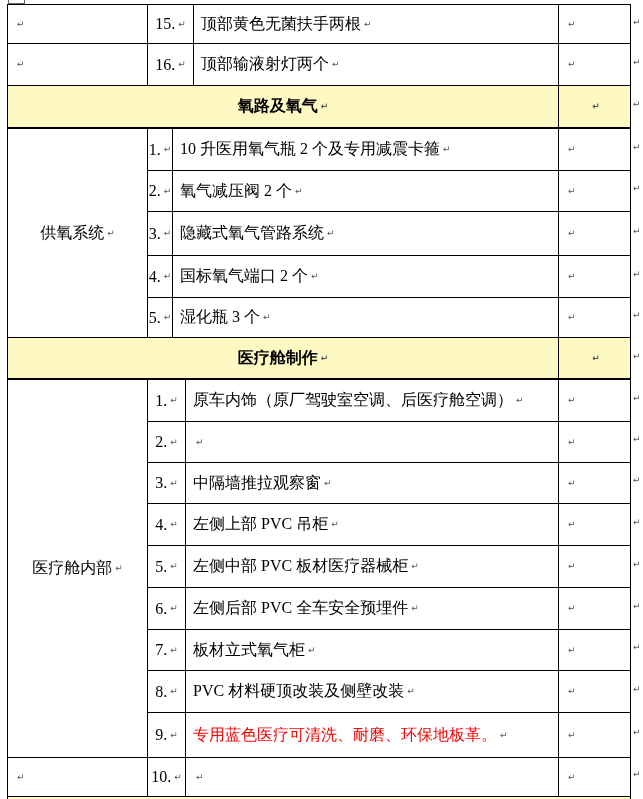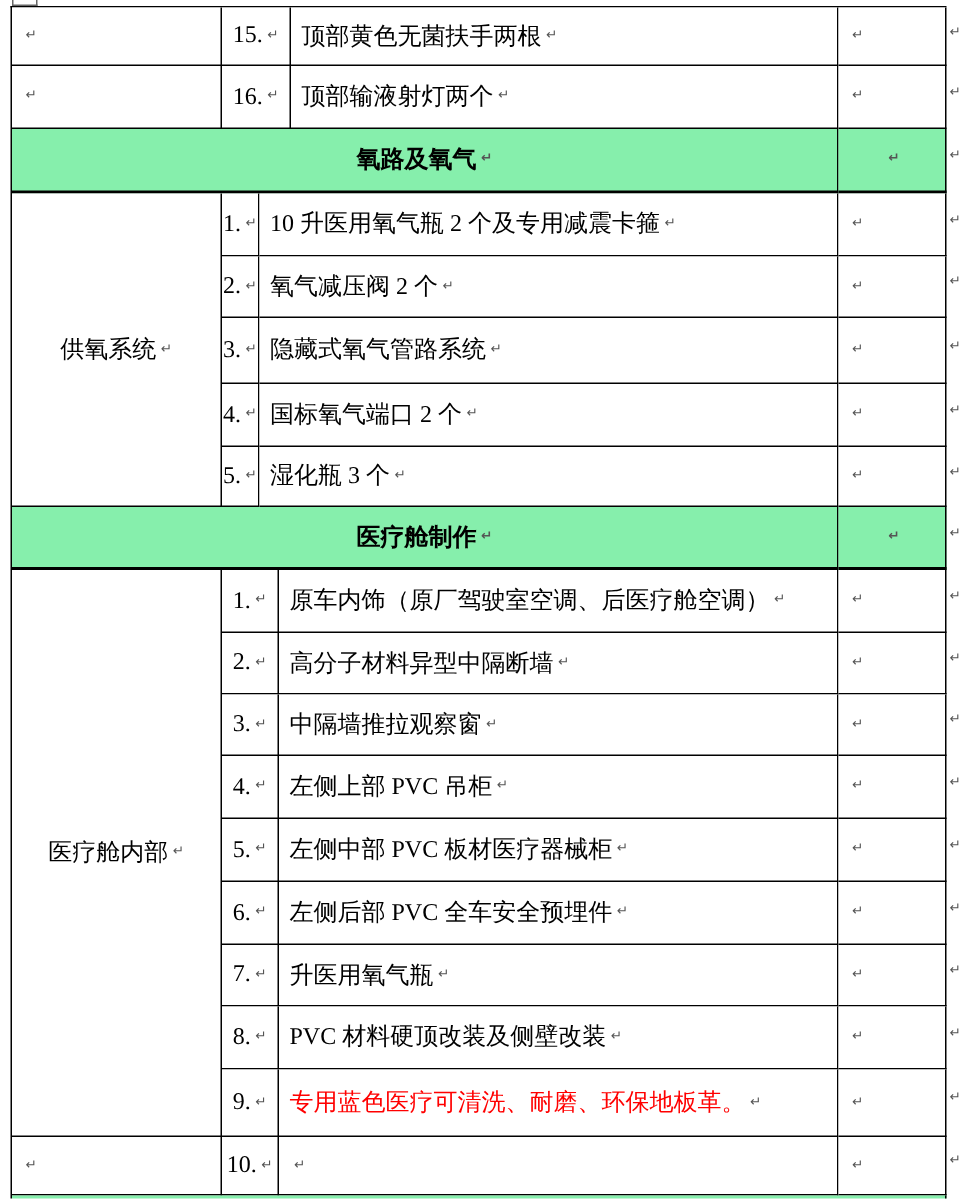--- a/index.html
+++ b/index.html
@@ -3,21 +3,21 @@
 <meta charset="utf-8">
 <style>
   html,body{margin:0;padding:0;background:#fff;}
   body{width:643px;height:799px;overflow:hidden;position:relative;
        font-family:"Liberation Serif","DejaVu Serif",serif;font-size:16px;color:#000;}
   #table{position:absolute;left:7px;top:4px;width:623px;height:795px;
          border-left:1px solid #000;border-top:1px solid #000;}
   .cell{position:absolute;box-sizing:border-box;background:#fff;
         border-right:1px solid #000;border-bottom:1px solid #000;
         display:flex;align-items:center;overflow:hidden;}
-  .gray{background:#86efac;border-bottom-width:2px;font-weight:bold;}
+  .gray{background:#fef9c3;border-bottom-width:2px;font-weight:bold;}
   .center{justify-content:center;}
   .desc{padding-left:7px;}
   .leftpad{padding-left:6px;}
   .num{justify-content:center;}
   .pm{font-family:"DejaVu Sans",sans-serif;font-size:9px;color:#555;
       margin-left:3px;line-height:1;flex:none;}
   .red{color:#ff0000;}
   .outerpm{position:absolute;left:633px;font-family:"DejaVu Sans",sans-serif;
       font-size:9px;color:#555;line-height:1;}
   #fragment{position:absolute;left:8px;top:0;width:17px;height:4px;
@@ -156,21 +156,20 @@
     </div>
   <div class="cell leftpad" style="left:551px;top:375px;width:72px;height:42px">
       <span class="pm">↵</span>
     </div>
 
   <div class="cell num" style="left:140px;top:417px;width:38px;height:41px">
       <span>2.</span>
       <span class="pm">↵</span>
     </div>
   <div class="cell desc" style="left:178px;top:417px;width:373px;height:41px">
-      <span>高分子材料异型中隔断墙</span>
       <span class="pm">↵</span>
     </div>
   <div class="cell leftpad" style="left:551px;top:417px;width:72px;height:41px">
       <span class="pm">↵</span>
     </div>
 
   <div class="cell num" style="left:140px;top:458px;width:38px;height:41px">
       <span>3.</span>
       <span class="pm">↵</span>
     </div>
@@ -216,21 +215,21 @@
     </div>
   <div class="cell leftpad" style="left:551px;top:583px;width:72px;height:42px">
       <span class="pm">↵</span>
     </div>
 
   <div class="cell num" style="left:140px;top:625px;width:38px;height:41px">
       <span>7.</span>
       <span class="pm">↵</span>
     </div>
   <div class="cell desc" style="left:178px;top:625px;width:373px;height:41px">
-      <span>升医用氧气瓶</span>
+      <span>板材立式氧气柜</span>
       <span class="pm">↵</span>
     </div>
   <div class="cell leftpad" style="left:551px;top:625px;width:72px;height:41px">
       <span class="pm">↵</span>
     </div>
 
   <div class="cell num" style="left:140px;top:666px;width:38px;height:42px">
       <span>8.</span>
       <span class="pm">↵</span>
     </div>

